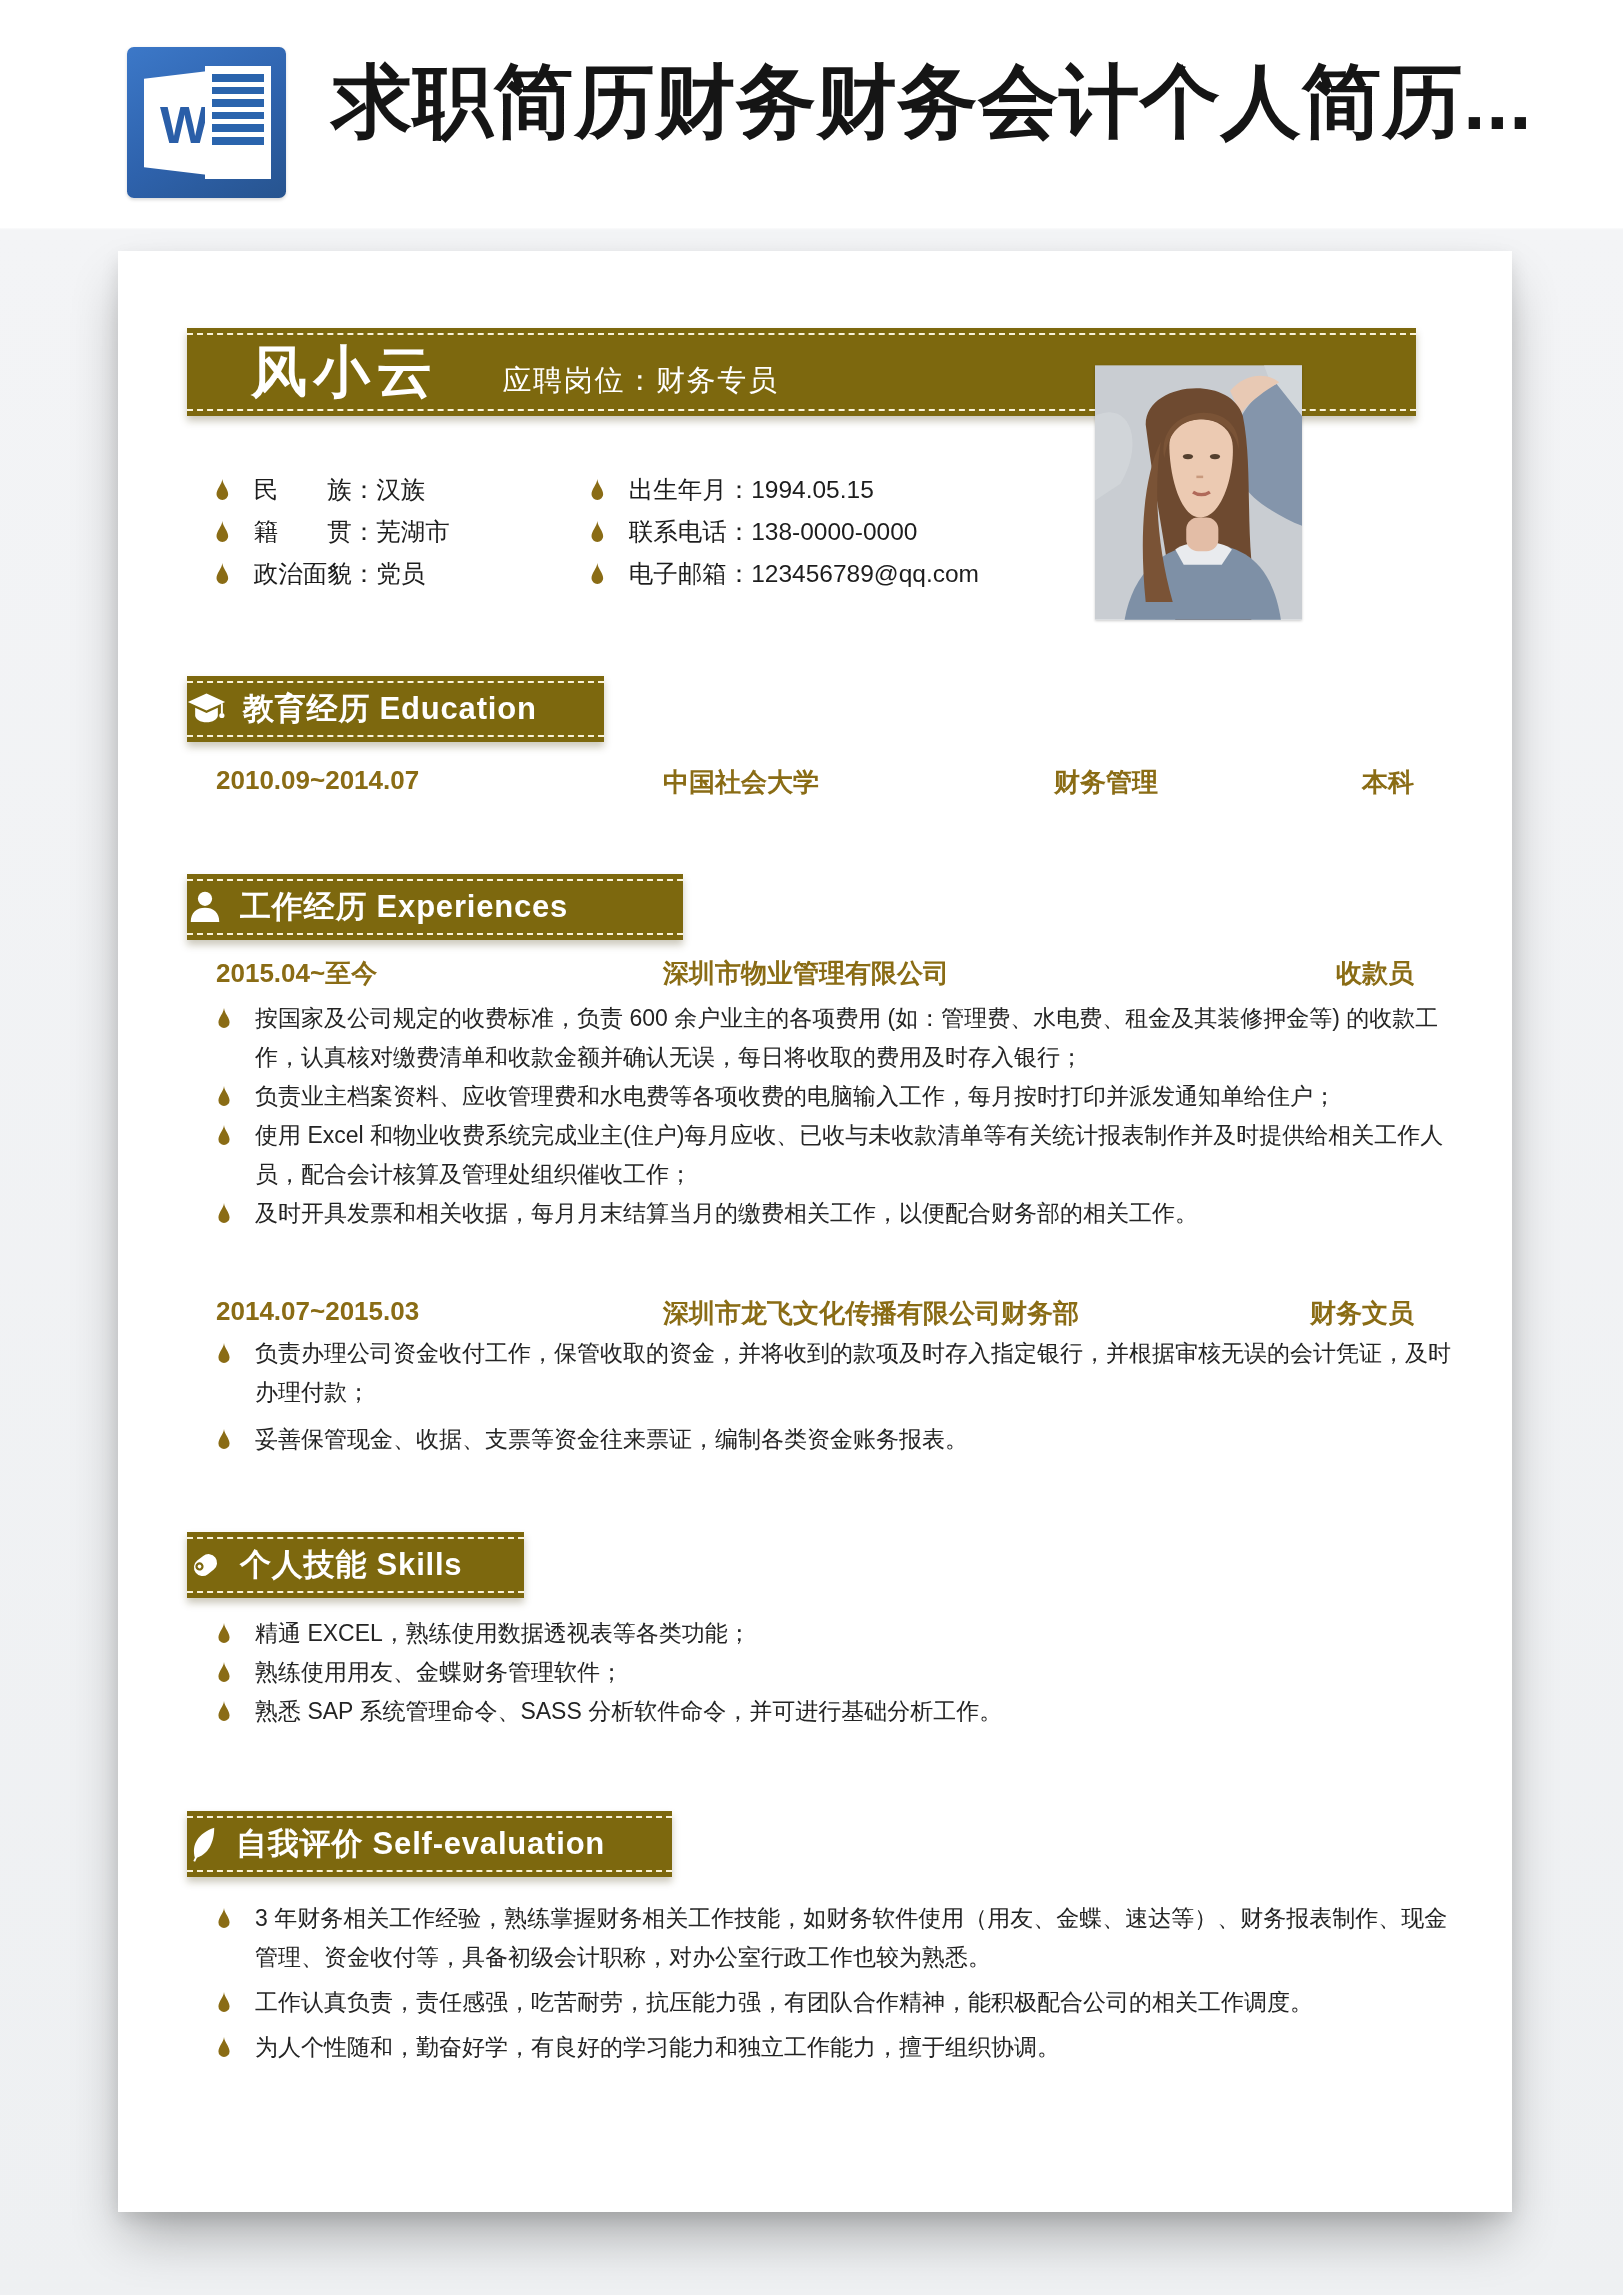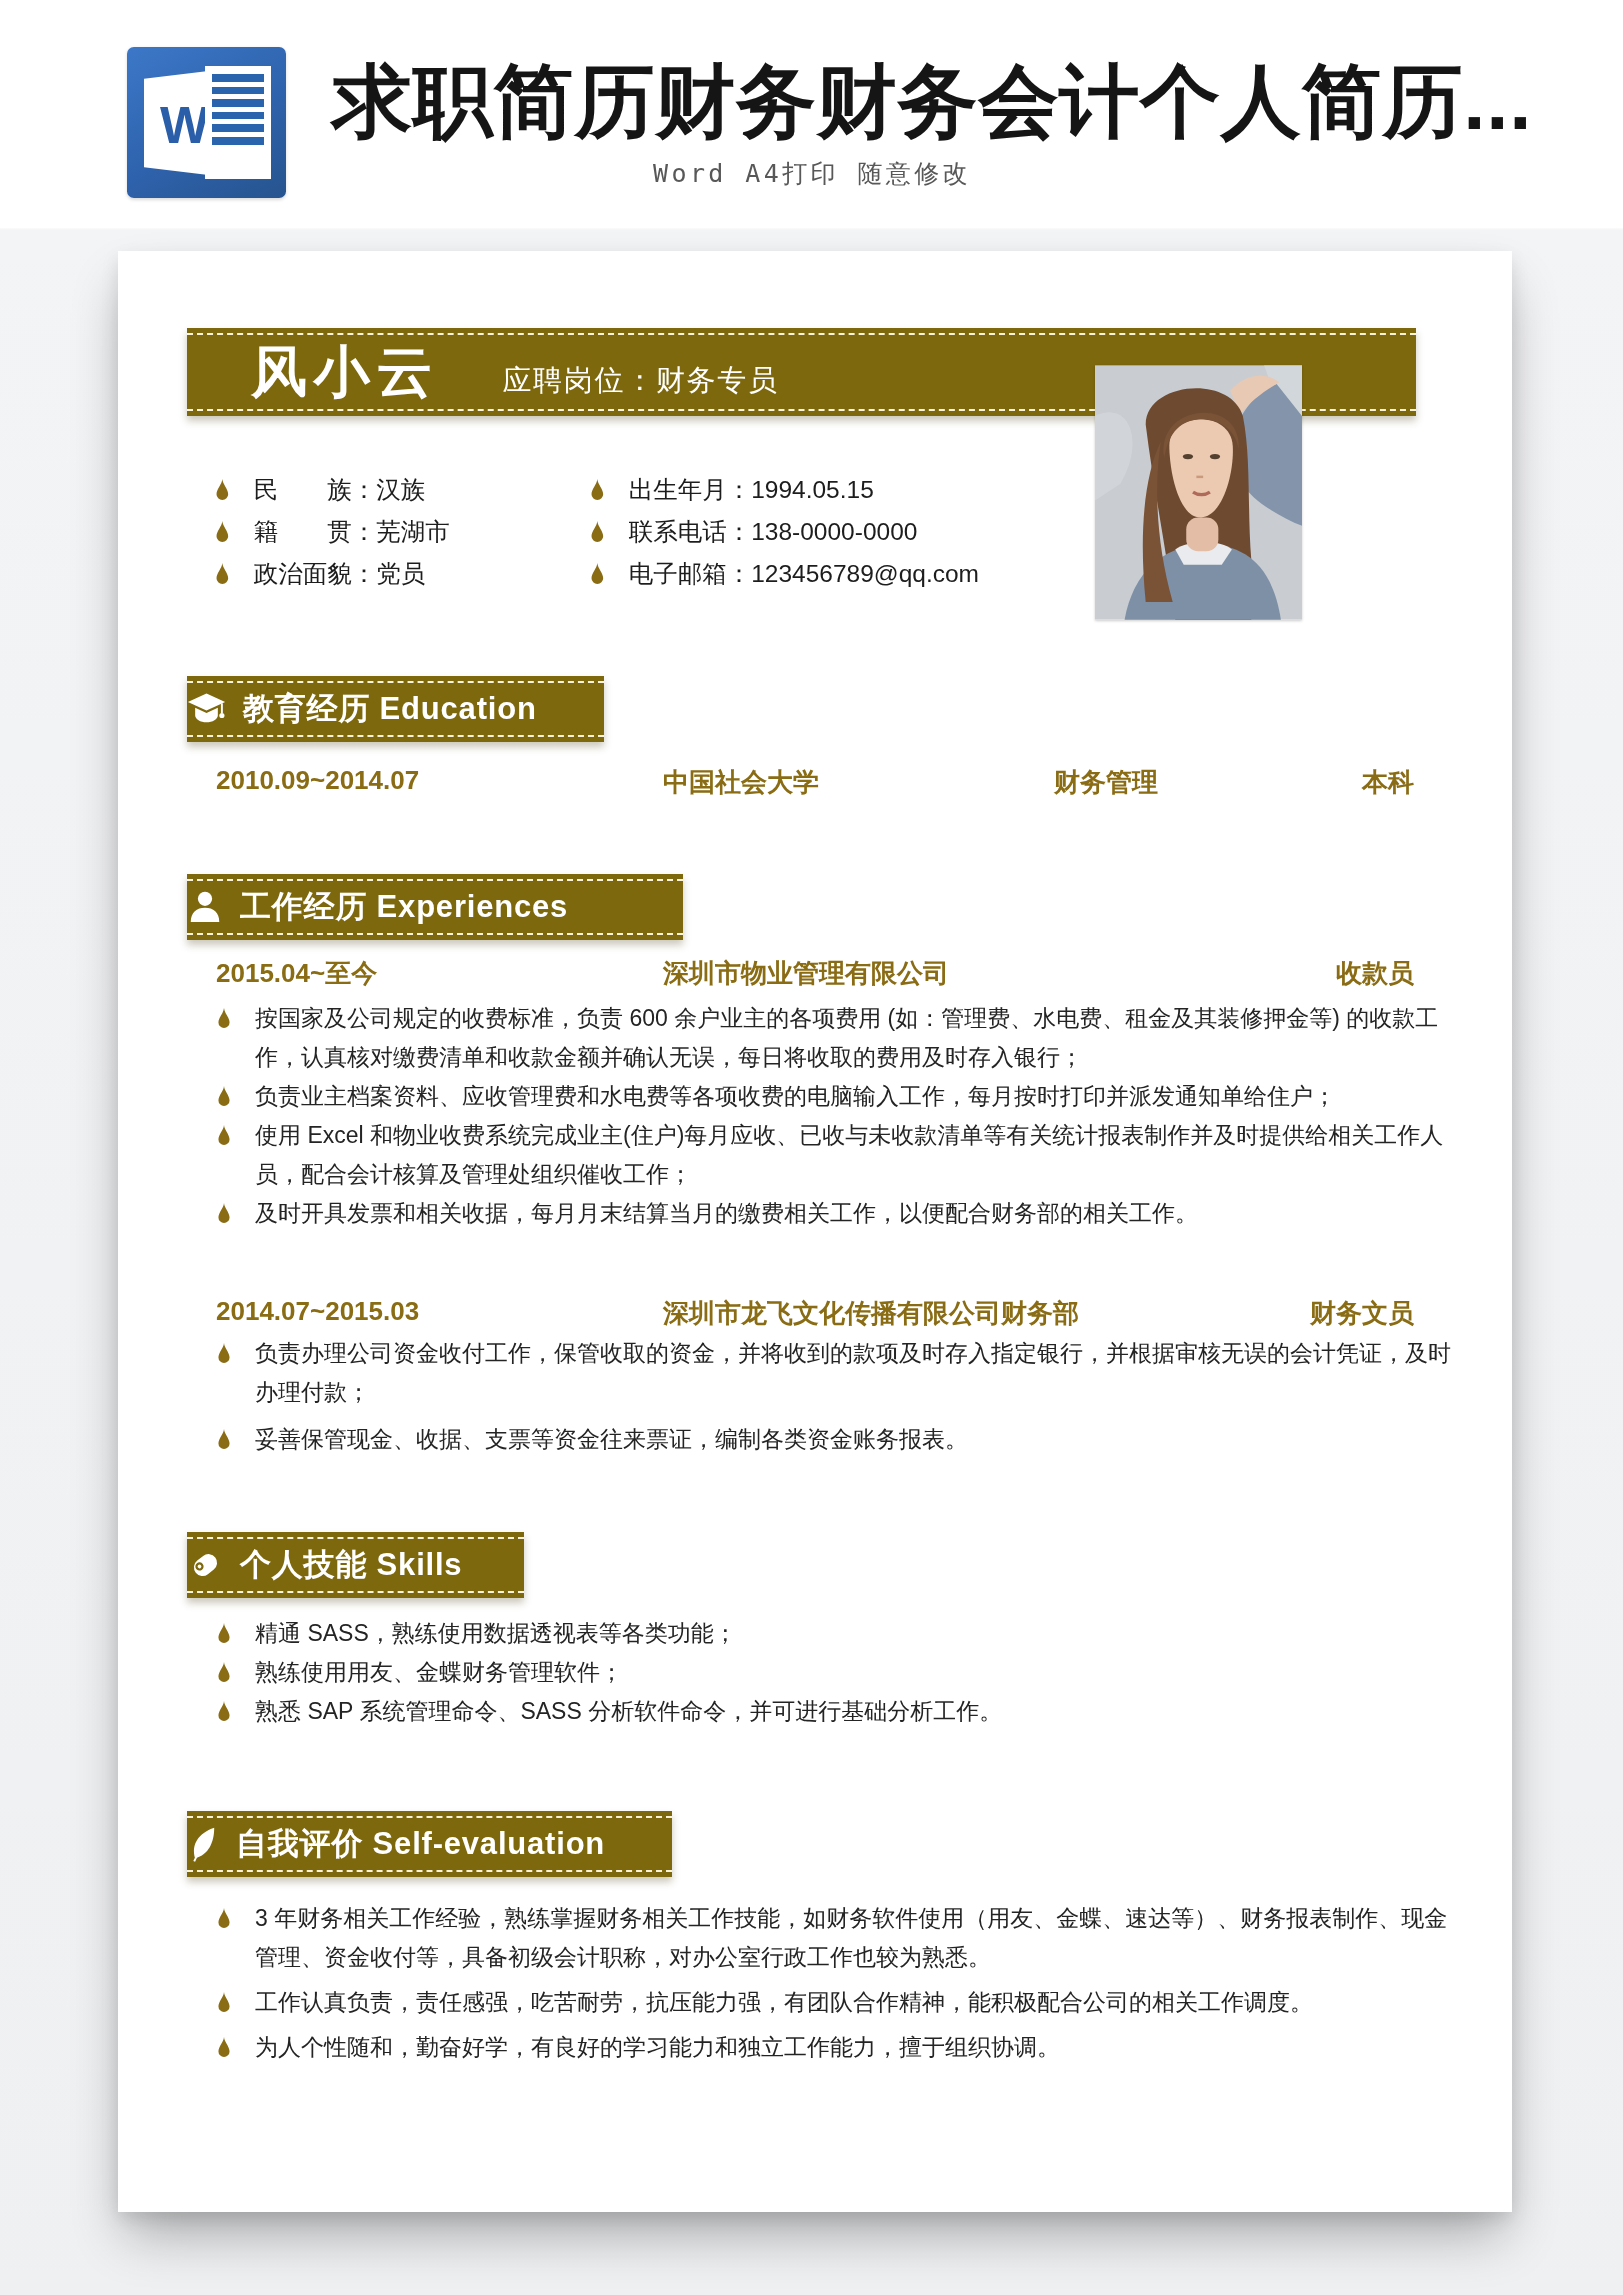--- a/index.html
+++ b/index.html
@@ -81,21 +81,20 @@
     <div class="doc">
       <i></i>
         <i></i>
         <i></i>
         <i></i>
         <i></i>
         <i></i>
     </div>
   </div>
   <div class="site-title">求职简历财务财务会计个人简历...</div>
-  <div class="site-subtitle">Word A4打印 随意修改</div>
 </div>
 
 <div class="page">
 
   <div class="band hero-band">
     <div class="hero-name">风小云</div>
     <div class="hero-job">应聘岗位：财务专员</div>
   </div>
 
   <div class="photo">
@@ -248,21 +247,21 @@
         <circle cx="17" cy="21" r="2.5" fill="#fff"></circle>
       </g>
     </svg>
     <span>个人技能 Skills</span>
   </div>
   <ul class="blist list-skill">
     <li>
       <svg class="drop" width="12" height="20" viewBox="0 0 15 27">
           <path d="M7.5 0 C7 7 0 13 0 19.5 a7.5 7.5 0 0 0 15 0 C15 13 8 7 7.5 0 Z" fill="#8a6c15"></path>
         </svg>
-      <span>精通 SASS，熟练使用数据透视表等各类功能；</span>
+      <span>精通 EXCEL，熟练使用数据透视表等各类功能；</span>
     </li>
     <li>
       <svg class="drop" width="12" height="20" viewBox="0 0 15 27">
           <path d="M7.5 0 C7 7 0 13 0 19.5 a7.5 7.5 0 0 0 15 0 C15 13 8 7 7.5 0 Z" fill="#8a6c15"></path>
         </svg>
       <span>熟练使用用友、金蝶财务管理软件；</span>
     </li>
     <li>
       <svg class="drop" width="12" height="20" viewBox="0 0 15 27">
           <path d="M7.5 0 C7 7 0 13 0 19.5 a7.5 7.5 0 0 0 15 0 C15 13 8 7 7.5 0 Z" fill="#8a6c15"></path>

